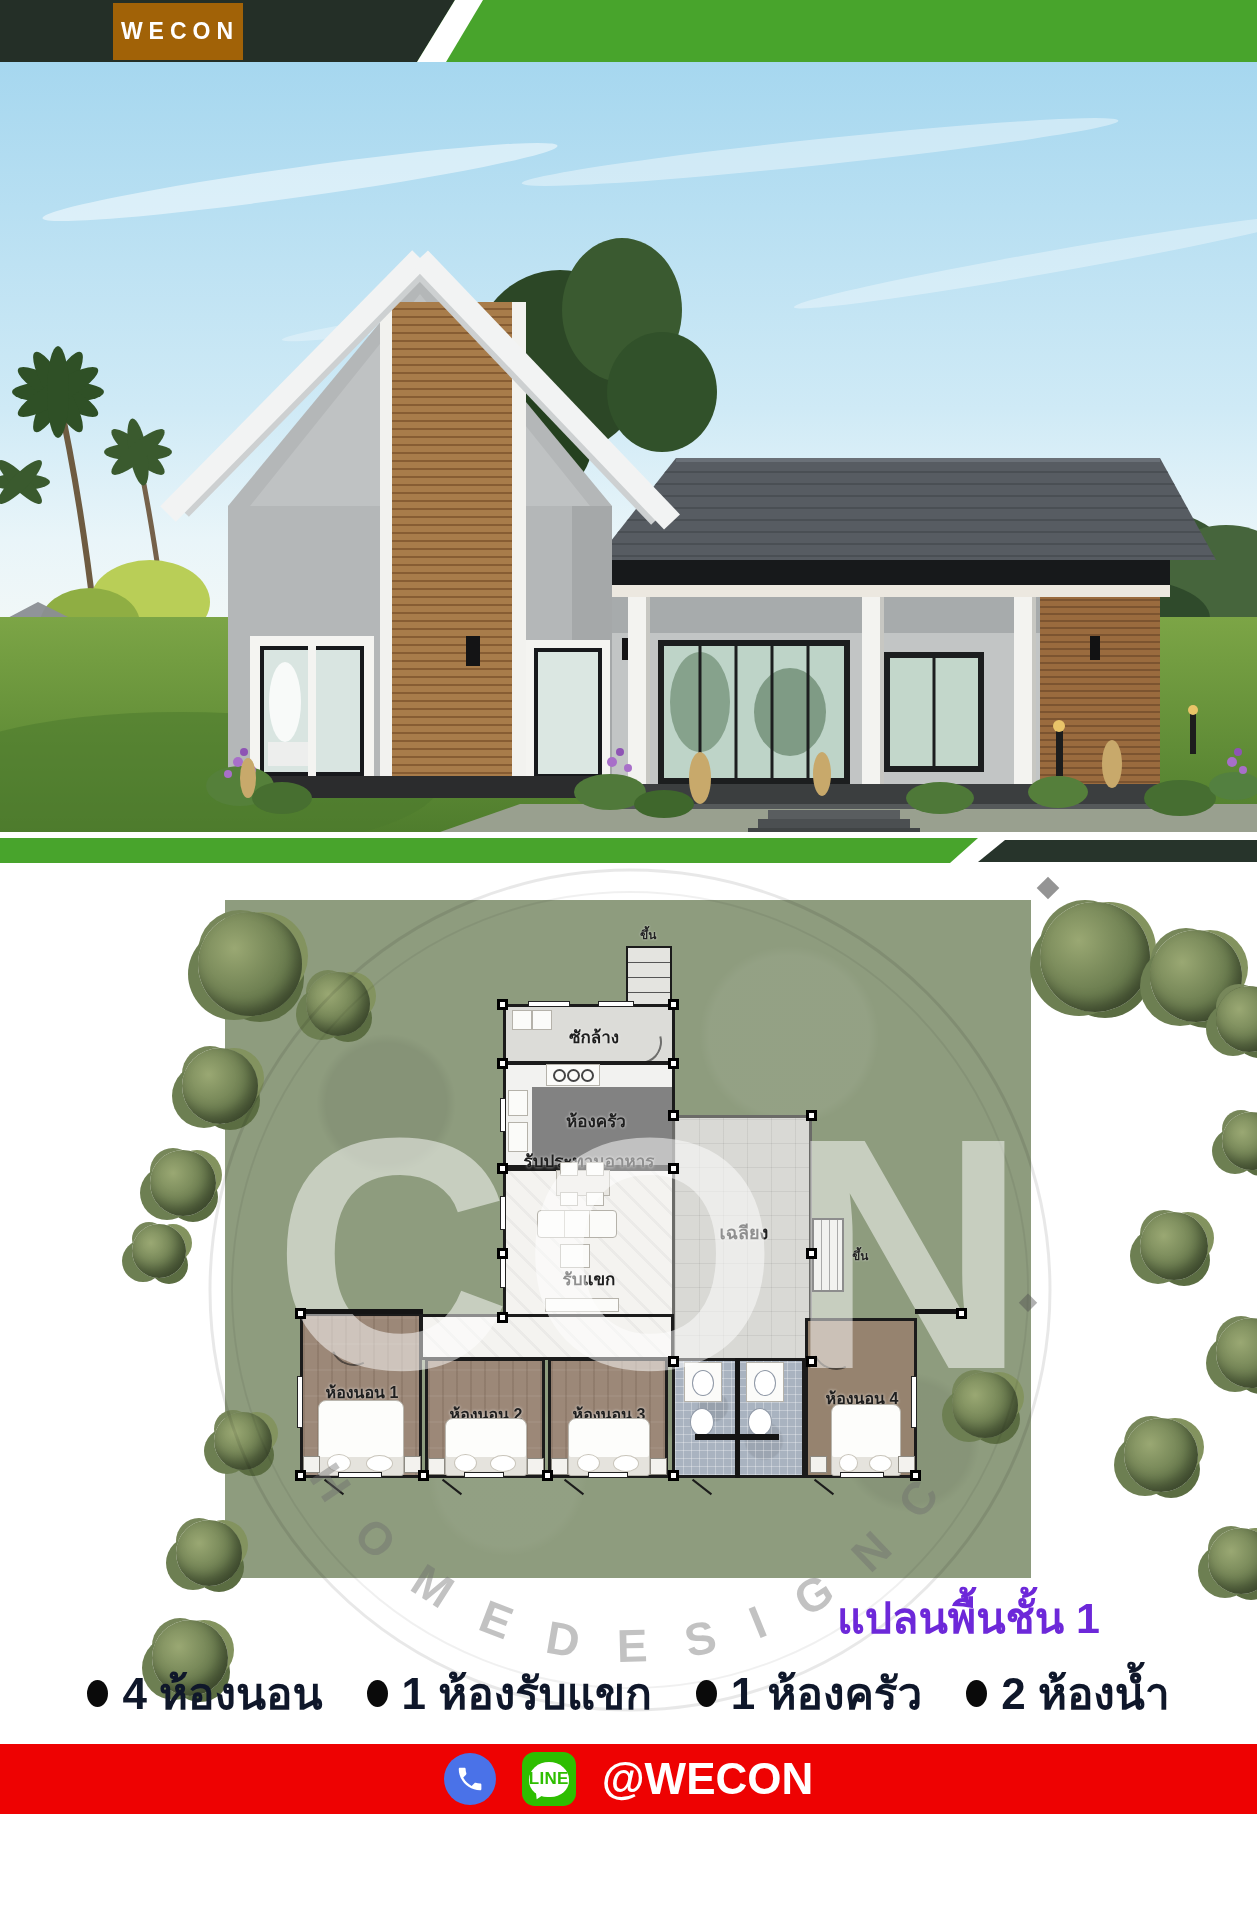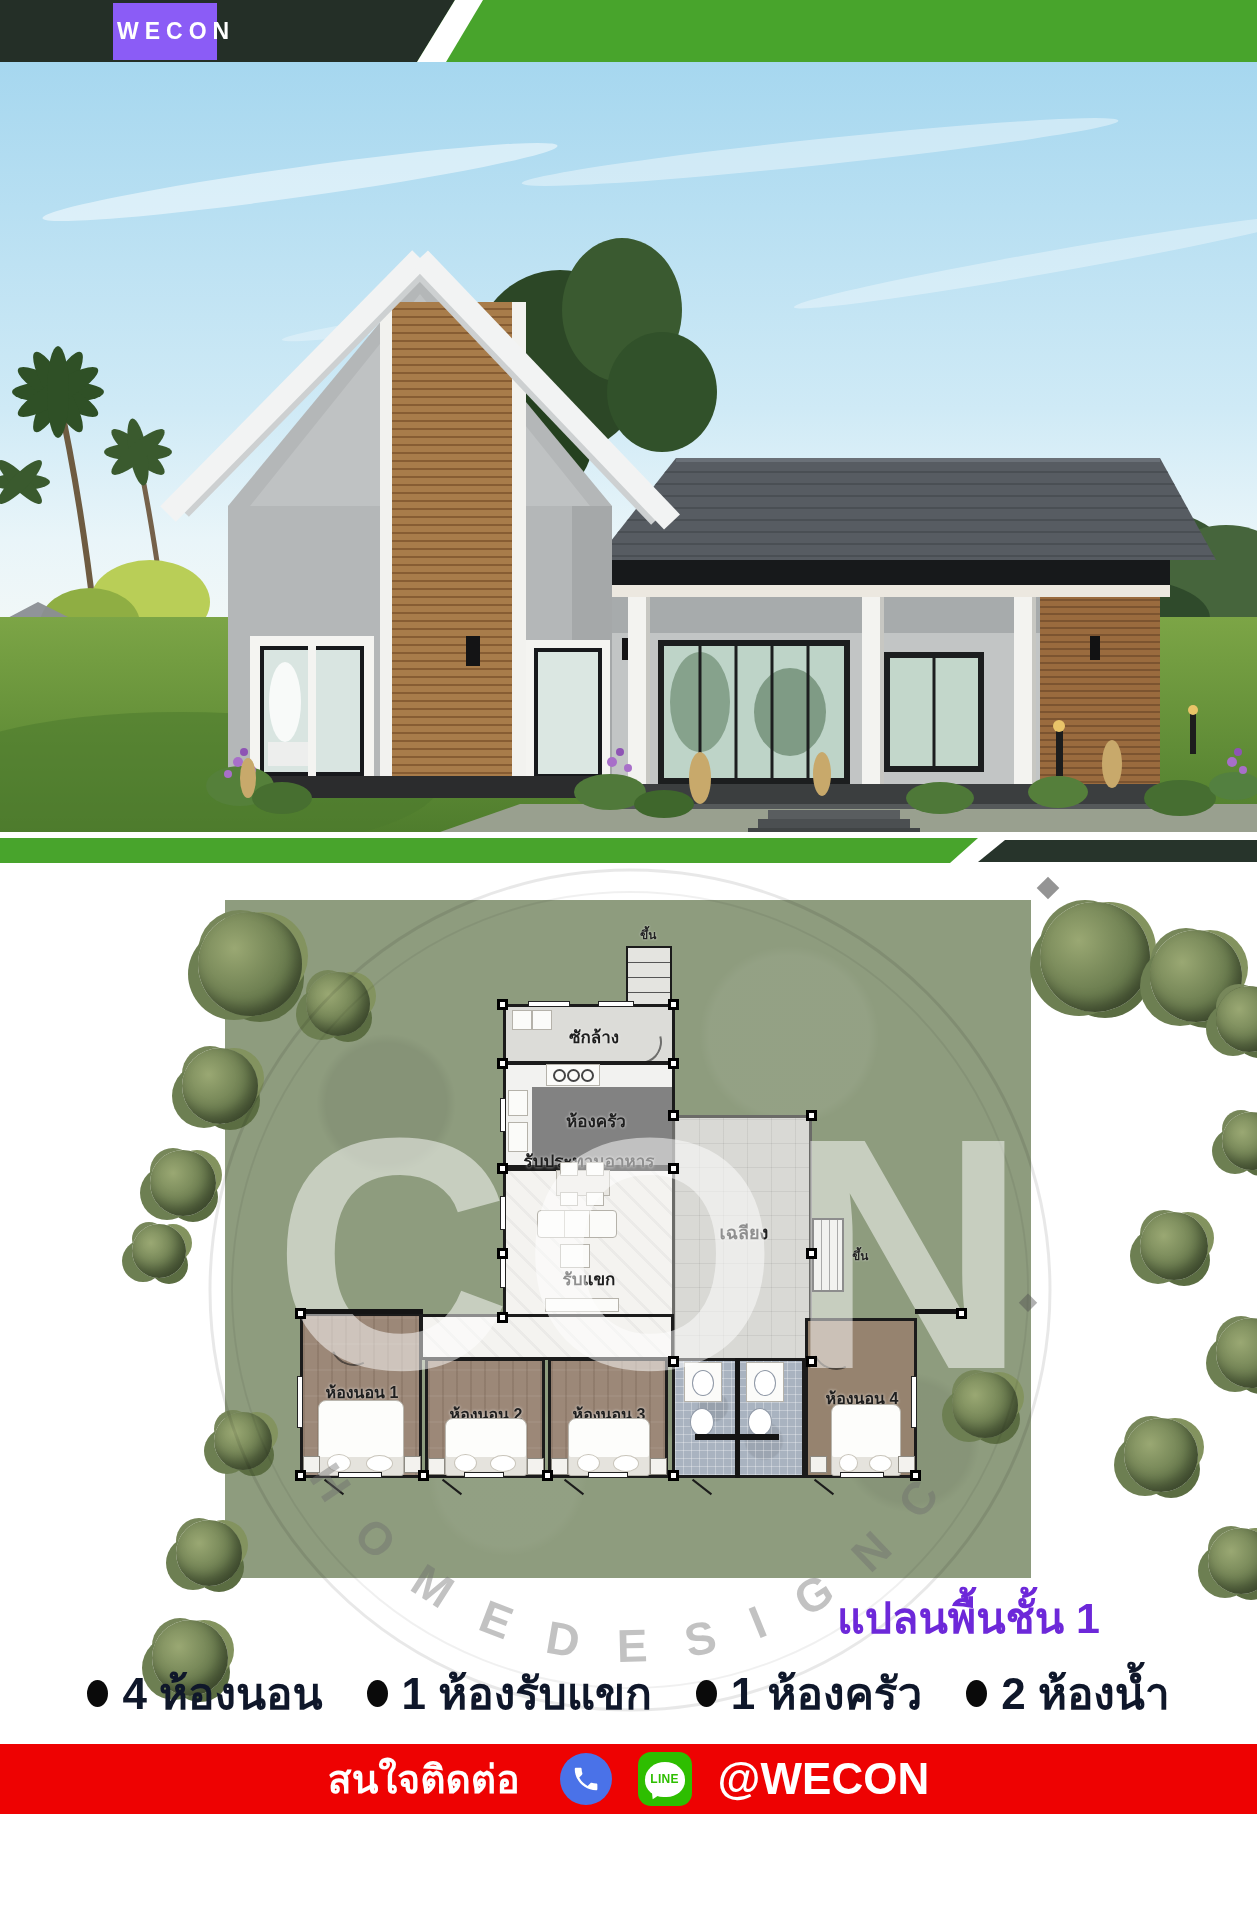--- a/index.html
+++ b/index.html
@@ -6,22 +6,22 @@
   .page{position:relative;width:1257px;height:1926px;background:#fff;overflow:hidden;
         font-family:"Liberation Sans","DejaVu Sans",sans-serif;}
   .abs{position:absolute;}
 
   
   .header{position:absolute;left:0;top:0;width:1257px;height:62px;background:#48a42c;}
   .header-dark{position:absolute;left:0;top:0;width:100%;height:100%;background:#242f27;
                clip-path:polygon(0 0,455px 0,417px 100%,0 100%);}
   .header-slash{position:absolute;left:0;top:0;width:100%;height:100%;background:#ffffff;
                clip-path:polygon(455px 0,483px 0,446px 100%,417px 100%);}
-  .logo-box{position:absolute;left:113px;top:3px;width:104px;height:57px;background:#8b5cf6;
-            display:flex;align-items:center;}
+  .logo-box{position:absolute;left:113px;top:3px;width:130px;height:57px;background:#a16207;
+            display:flex;align-items:center;justify-content:center;}
   .logo-text{color:#fff;font-weight:bold;font-size:23px;letter-spacing:6px;padding-left:4px;}
   .header-code{position:absolute;right:28px;top:0;height:62px;display:flex;align-items:center;
                color:#fff;font-weight:bold;font-size:33px;letter-spacing:1px;}
 
   
   .div-green{position:absolute;left:0;top:838px;width:1257px;height:25px;background:#48a42c;
              clip-path:polygon(0 0,978px 0,950px 100%,0 100%);}
   .div-dark{position:absolute;left:0;top:840px;width:1257px;height:22px;background:#27342b;
              clip-path:polygon(1005px 0,1257px 0,1257px 100%,978px 100%);}
 
@@ -86,21 +86,21 @@
 
   
   .contact{position:absolute;left:0;top:1744px;width:1257px;height:70px;background:#ee0202;
            display:flex;align-items:center;justify-content:center;gap:26px;color:#fff;}
   .contact .prompt{font-size:39px;font-weight:bold;margin-right:14px;}
   .contact .phone-num{font-size:44px;font-weight:bold;letter-spacing:1px;}
   .contact .line-id{font-size:44px;font-weight:bold;}
   .phone-ic{width:52px;height:52px;border-radius:50%;background:#4a72e8;display:flex;align-items:center;justify-content:center;}
   .line-ic{width:54px;height:54px;border-radius:13px;background:#2ebe00;display:flex;align-items:center;justify-content:center;position:relative;}
   .line-bubble{width:40px;height:35px;background:#fff;border-radius:50% 50% 46% 46%;display:flex;align-items:center;justify-content:center;
-               color:#2ebe00;font-weight:bold;font-size:12px;letter-spacing:.3px;}
+               color:#2ebe00;font-weight:bold;font-size:17px;letter-spacing:.3px;}
   .line-tail{position:absolute;left:12px;bottom:6px;width:0;height:0;border-left:4px solid transparent;
              border-right:7px solid transparent;border-top:9px solid #fff;transform:rotate(18deg);}
   .wm-none{pointer-events:none;}
 </style>
 </head>
 <body>
 
 <div class="page">
 
   <div class="header">
@@ -475,21 +475,20 @@
       <span class="dot"></span>
       <span>1 ห้องครัว</span>
     </div>
     <div class="feat">
       <span class="dot"></span>
       <span>2 ห้องน้ำ</span>
     </div>
   </div>
 
   <div class="contact">
-    <span class="prompt">สนใจติดต่อ</span>
     <span class="phone-ic">
       <svg width="30" height="30" viewBox="0 0 24 24">
         <path fill="#ffffff" d="M6.6 10.8c1.5 2.9 3.8 5.2 6.7 6.7l2.2-2.2c.3-.3.7-.4 1.1-.3 1.1.4 2.3.6 3.5.6.6 0 1 .4 1 1V20c0 .6-.4 1-1 1C10.8 21 3 13.2 3 3.9c0-.6.4-1 1-1h3.5c.6 0 1 .4 1 1 0 1.2.2 2.4.6 3.5.1.4 0 .8-.3 1.1L6.6 10.8z"></path>
       </svg>
     </span>
     <span class="line-ic">
       <span class="line-bubble">LINE</span>
       <span class="line-tail"></span>
     </span>
     <span class="line-id">@WECON</span>

